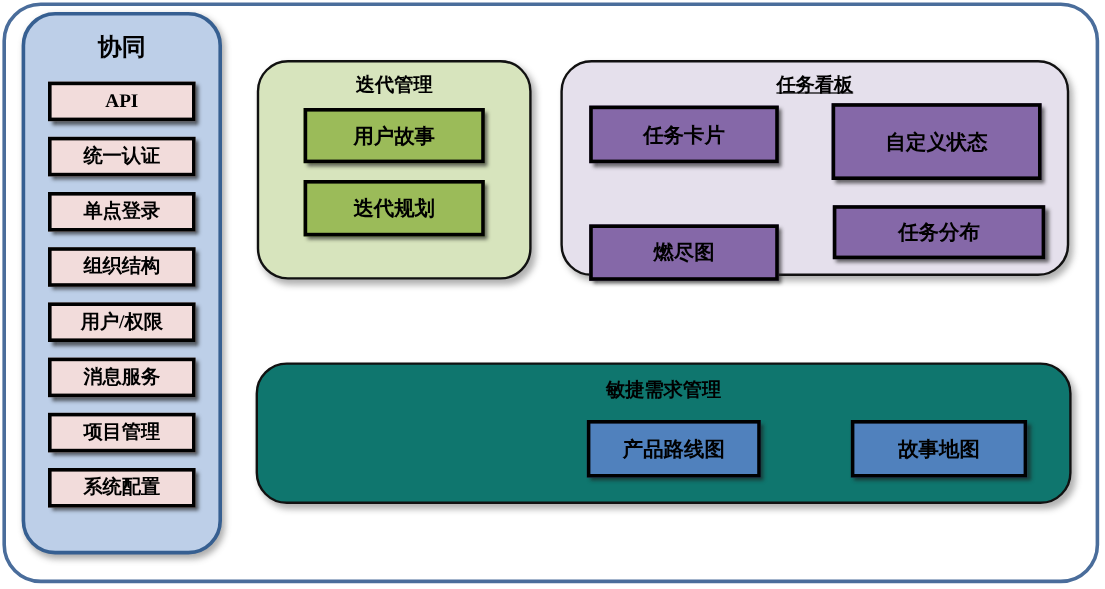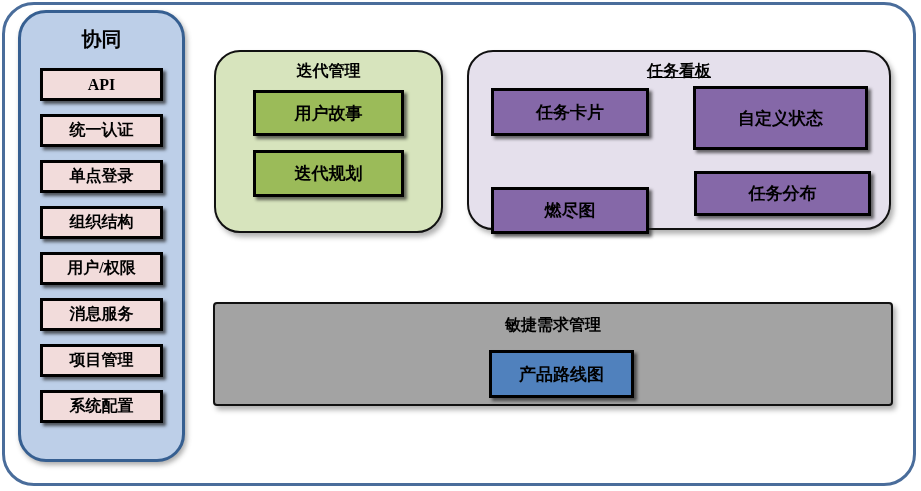--- a/index.html
+++ b/index.html
@@ -62,22 +62,22 @@
     background:#e5e0ec; border-radius:26px;text-decoration:underline;
   }
   .group-taskboard .group-title { margin-top:9px; }
   .box-purple { background:#8568a8; }
   .box-task-card         { left:22px;  top:36px;  width:158px; height:48px; }
   .box-custom-status     { left:224px; top:34px;  width:175px; height:64px; }
   .box-burndown          { left:22px;  top:113px; width:158px; height:47px;margin-top:22px; }
   .box-task-distribution { left:225px; top:119px; width:177px; height:45px; }
 
   .group-agile {
-    left:213px; top:302px; width:680px; height:104px;
-    background:#a3a3a3; border-radius:4px;
+    left:213px; top:302px; width:680px; height:118px;
+    background:#0f766e; border-radius:26px;
   }
   .group-agile .group-title { margin-top:11px; }
   .box-blue { background:#5081bd; }
   .box-product-backlog { left:54px;  top:46px; width:156px; height:48px; }
   .box-product-roadmap { left:274px; top:46px; width:145px; height:48px; }
   .box-story-map       { left:494px; top:46px; width:147px; height:48px; }
 </style>
 </head>
 <body>
 
@@ -109,15 +109,16 @@
     <div class="group-title">任务看板</div>
     <div class="box box-purple box-task-card">任务卡片</div>
     <div class="box box-purple box-custom-status">自定义状态</div>
     <div class="box box-purple box-burndown">燃尽图</div>
     <div class="box box-purple box-task-distribution">任务分布</div>
   </div>
 
   <div class="group group-agile">
     <div class="group-title">敏捷需求管理</div>
     <div class="box box-blue box-product-roadmap">产品路线图</div>
+    <div class="box box-blue box-story-map">故事地图</div>
   </div>
 
 </div>
 
 </body></html>

